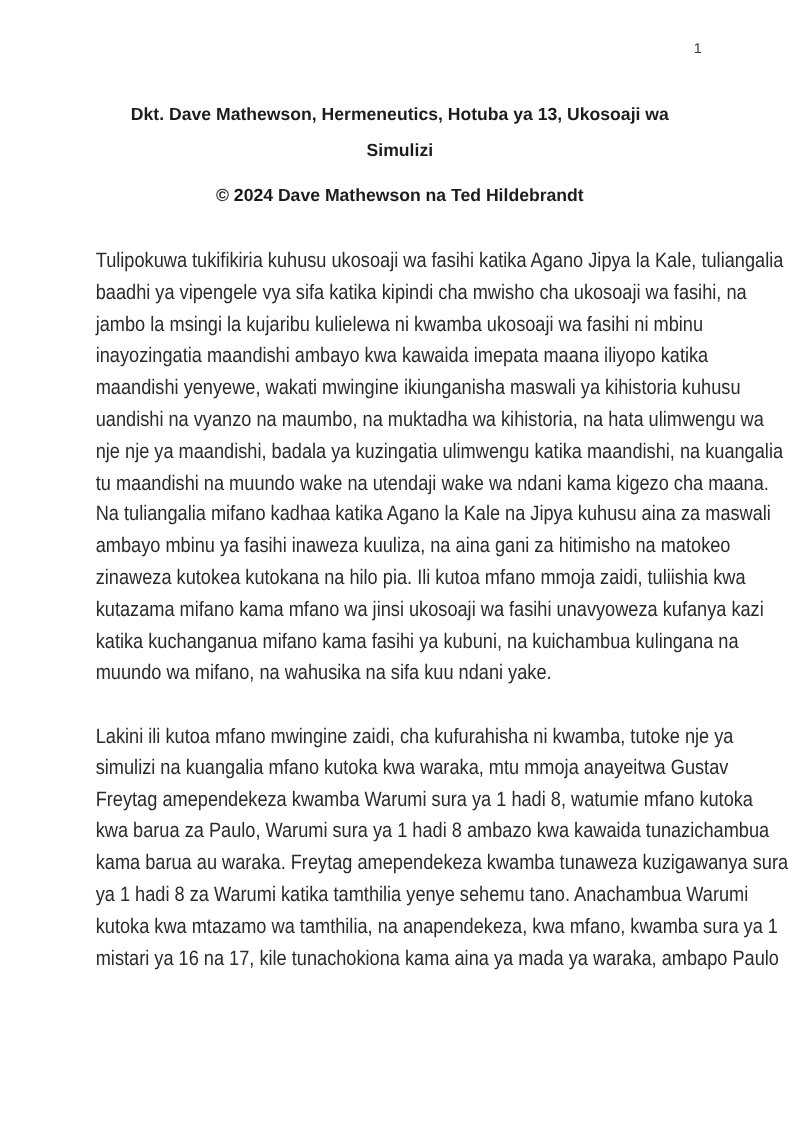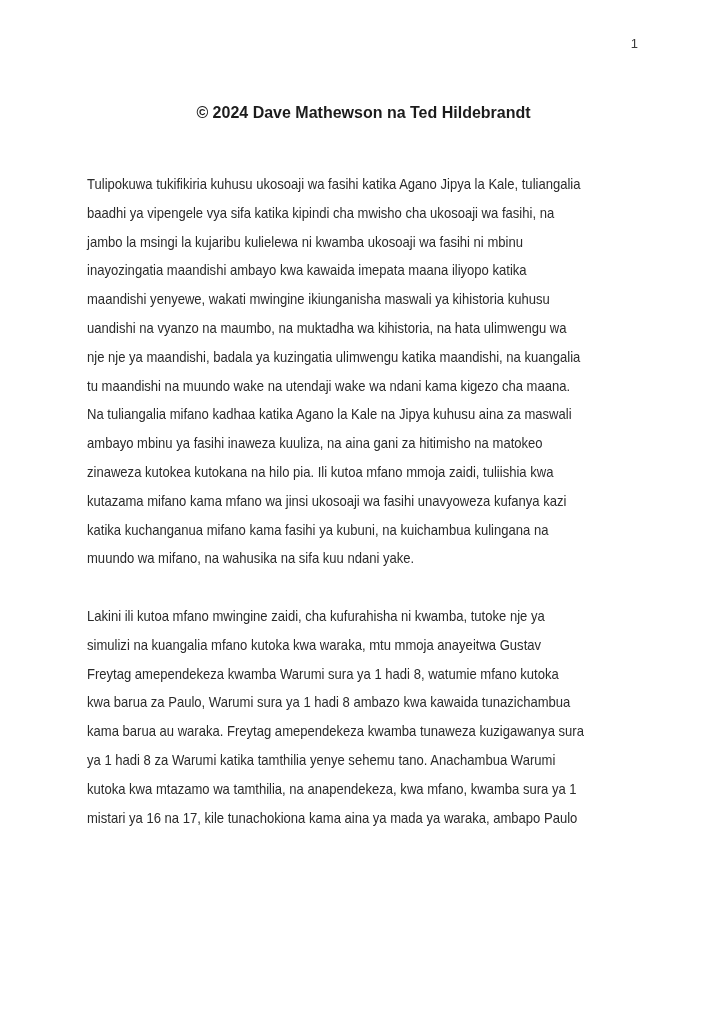--- a/index.html
+++ b/index.html
@@ -39,22 +39,22 @@
   }
   .copyright-line {
     margin: 8px 0 16px 0;
     font-size: 16px;
     font-weight: bold;
     line-height: 33px;
     text-align: center;
     color: #1c1c1c;
   }
   .body-text {
-    margin-top: 41px;
-    font-size: 15px;
+    margin-top: 29px;
+    font-size: 19px;
     line-height: 28.8px;
     color: #2b2b2b;
   }
   .paragraph {
     margin: 0 0 28.8px 0;
     transform: scaleX(0.87);
     transform-origin: 0 0;
   }
   .paragraph:last-child {
     margin-bottom: 0;
@@ -63,20 +63,24 @@
     white-space: nowrap;
   }
 </style>
 </head>
 <body>
 
 <div class="page">
   <div class="page-number">1</div>
 
   <div class="content">
+    <h1 class="doc-title">
+      <span class="title-line">Dkt. Dave Mathewson, Hermeneutics, Hotuba ya 13, Ukosoaji wa</span><br>
+      <span class="title-line">Simulizi</span>
+    </h1>
 
     <p class="copyright-line">© 2024 Dave Mathewson na Ted Hildebrandt</p>
 
     <div class="body-text" id="body-text">
         <div class="paragraph">
           <div class="text-line">Tulipokuwa tukifikiria kuhusu ukosoaji wa fasihi katika Agano Jipya la Kale, tuliangalia</div>
           <div class="text-line">baadhi ya vipengele vya sifa katika kipindi cha mwisho cha ukosoaji wa fasihi, na</div>
           <div class="text-line">jambo la msingi la kujaribu kulielewa ni kwamba ukosoaji wa fasihi ni mbinu</div>
           <div class="text-line">inayozingatia maandishi ambayo kwa kawaida imepata maana iliyopo katika</div>
           <div class="text-line">maandishi yenyewe, wakati mwingine ikiunganisha maswali ya kihistoria kuhusu</div>

